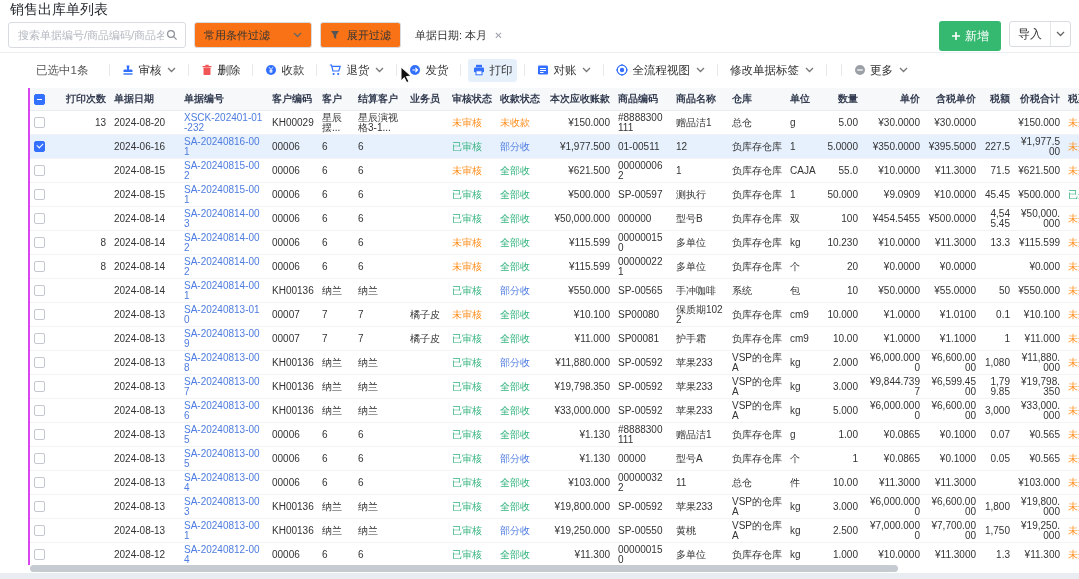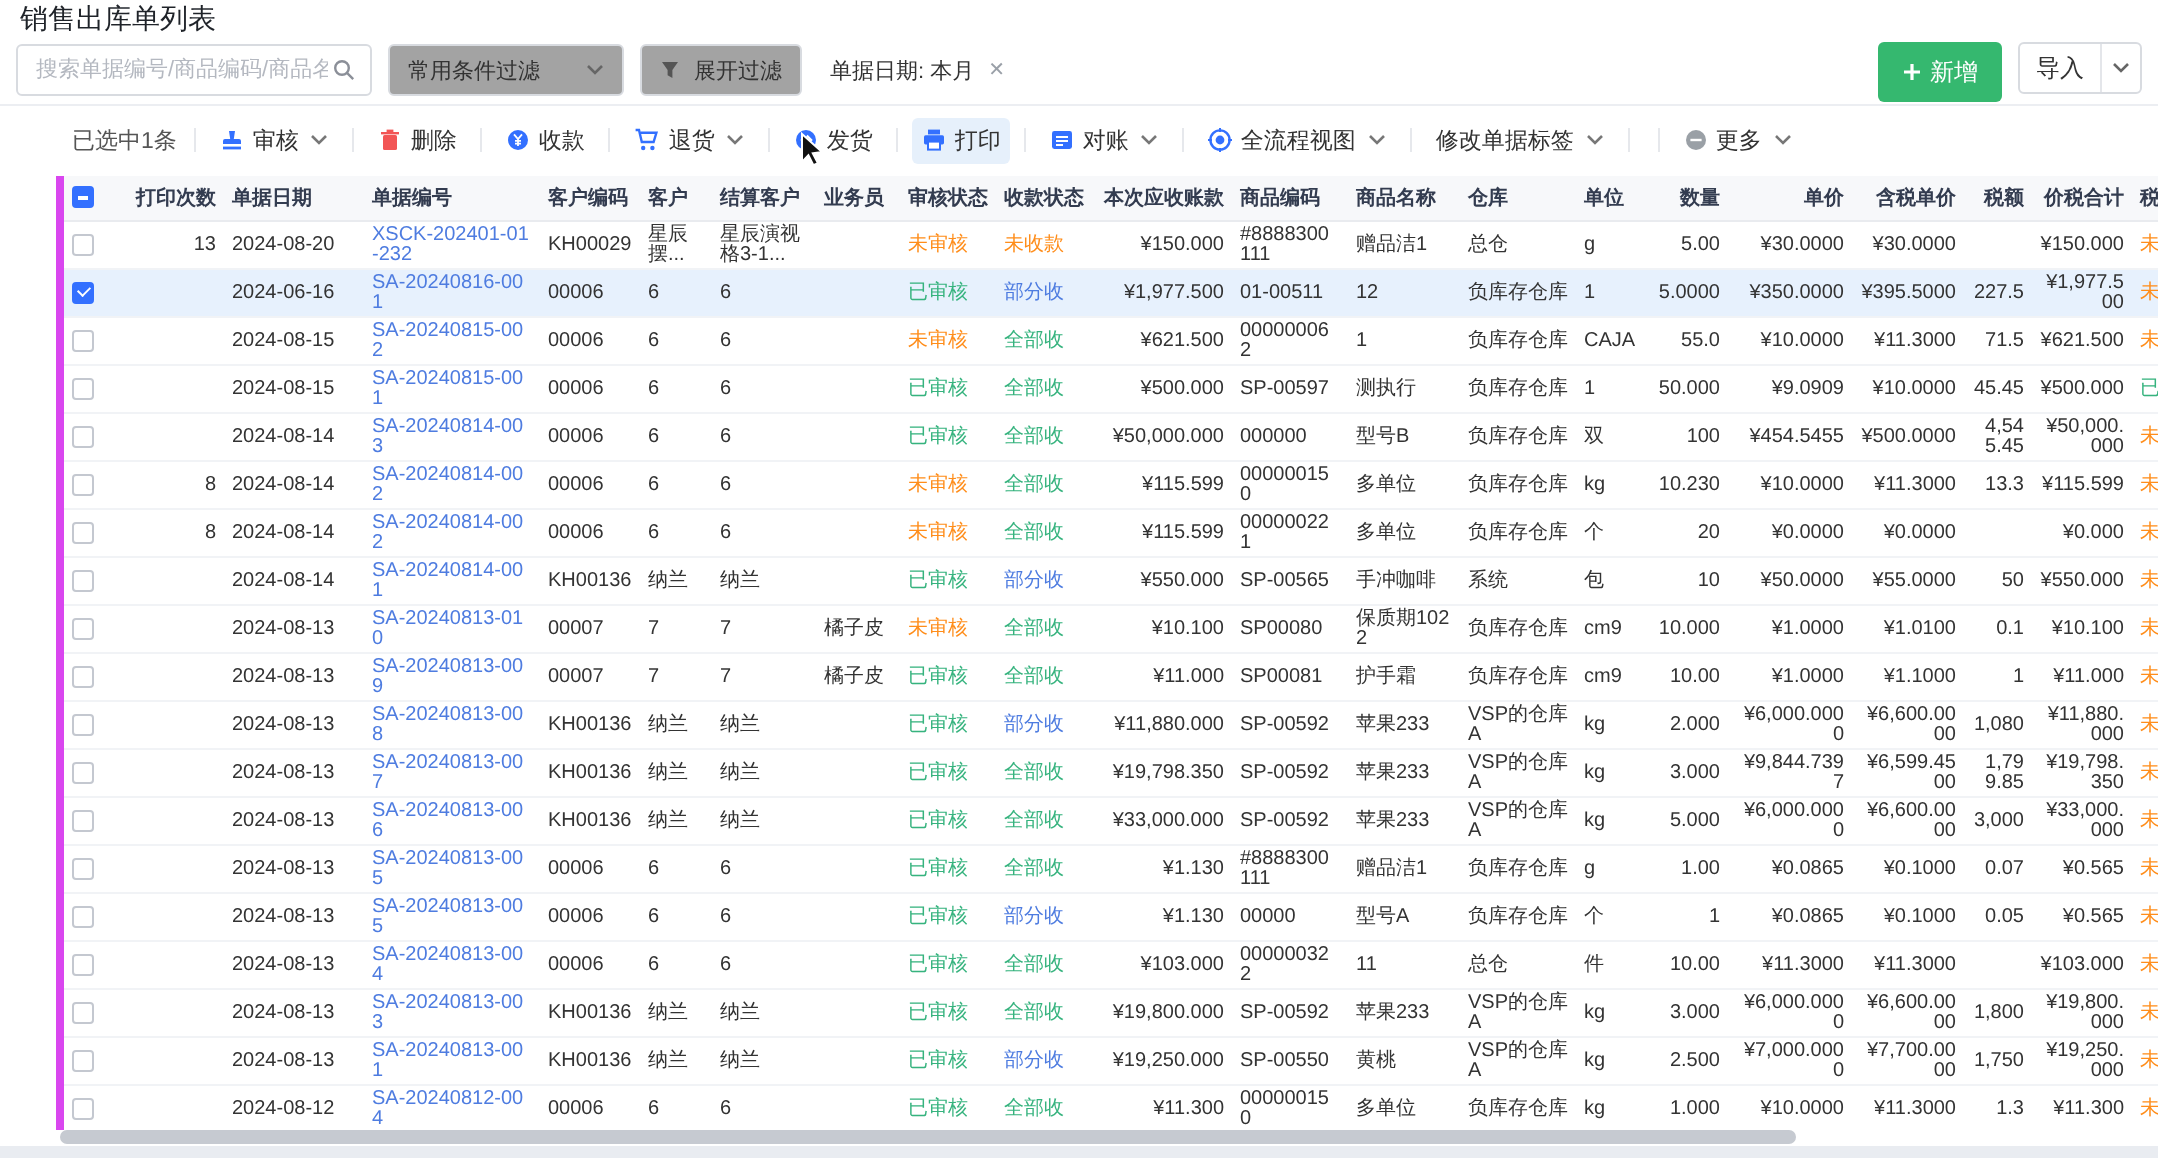--- a/index.html
+++ b/index.html
@@ -7,44 +7,44 @@
     width:1079px;height:579px;overflow:hidden;position:relative;
     background:#fff;color:#333;
     font-family:"Liberation Sans","DejaVu Sans",sans-serif;
   }
   
   .page-title{position:absolute;left:10px;top:1px;font-size:14px;font-weight:normal;color:#1f2329}
   .controls{position:absolute;left:8px;top:21px;height:28px;display:flex;align-items:center;gap:8px}
   .search-box{width:178px;height:26px;border:1px solid #d8dbe0;border-radius:3px;display:flex;align-items:center;padding:0 7px;box-sizing:border-box;background:#fff}
   .search-box input{border:none;outline:none;flex:1;font-size:11px;color:#333;min-width:0;background:transparent}
   .search-box input::placeholder{color:#b4b8c0}
-  .ctl{height:26px;box-sizing:border-box;border:1px solid #d8dbe0;border-radius:3px;background:#a3a3a3;
+  .ctl{height:26px;box-sizing:border-box;border:1px solid #d8dbe0;border-radius:3px;background:#f97316;
        display:flex;align-items:center;font-size:11px;color:#333;padding:0 9px;gap:7px;cursor:pointer}
   .filter-tag{display:flex;align-items:center;gap:7px;font-size:11px;color:#333;padding:0 6px;cursor:default}
   .tag-close{color:#9aa0a8;font-size:10px;cursor:pointer}
   .top-actions{position:absolute;right:8px;top:21px;display:flex;align-items:stretch;gap:8px;height:26px}
   .btn-add{background:#35b86f;color:#fff;border-radius:3px;display:flex;align-items:center;gap:4px;
            padding:15px 12px;font-size:12px;cursor:pointer}
   .btn-import{border:1px solid #d8dbe0;border-radius:3px;display:flex;align-items:center;font-size:12px;cursor:pointer}
   .btn-import .lbl{padding:0 8px}
   .btn-import .caret-part{border-left:1px solid #e4e6ea;padding:0 5px;display:flex;align-items:center;height:100%}
   .panel-line{position:absolute;top:52px;left:0;right:0;border-top:1px solid #eceef2}
   
   .toolbar{position:absolute;top:57px;left:36px;right:8px;height:26px;display:flex;align-items:center;
            font-size:11.5px;color:#333;white-space:nowrap}
-  .tb-sel{color:#555;margin-right:2px}
+  .tb-sel{color:#555;margin-right:14px}
   .tb-divider{width:1px;height:12px;background:#e6e8ec;margin:0 7px;flex:none}
   .tb-btn{display:flex;align-items:center;gap:4px;padding:4px 5px;border-radius:3px;cursor:pointer;flex:none}
   .tb-btn.hovered{background:#e6f0fb}
   .tb-btn .ic{display:flex;align-items:center}
   .tb-caret{margin-left:2px;display:flex;align-items:center}
   
   .cursor{position:absolute;left:399px;top:66px;z-index:9;pointer-events:none}
   
-  .table-wrap{position:absolute;left:28px;top:88px;right:0;bottom:14px;overflow:hidden;border-left:4px solid #d946ef}
+  .table-wrap{position:absolute;left:28px;top:88px;right:0;bottom:14px;overflow:hidden;border-left:2px solid #d946ef}
   table{border-collapse:collapse;table-layout:fixed;font-size:10px}
   th{background:#f7f8fa;color:#333c50;font-weight:bold;height:22px;padding:0 4px;
      border-bottom:1px solid #e9ebef;text-align:left;white-space:nowrap;overflow:hidden}
   th.num{text-align:right}
   td{height:21px;padding:1px 4px;border-bottom:1px solid #f1f3f6;line-height:10px;
      overflow:hidden;word-break:break-all;vertical-align:middle}
   td.num{text-align:right}
   tr.selected td{background:#e7f1fd}
   .link{color:#4e7ce0;cursor:pointer}
   

